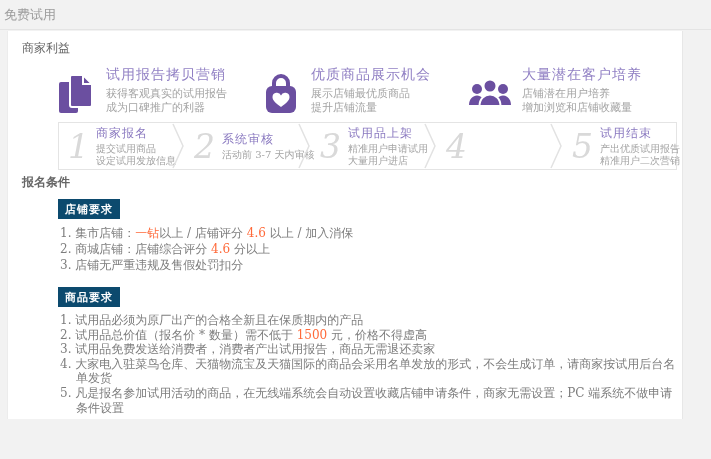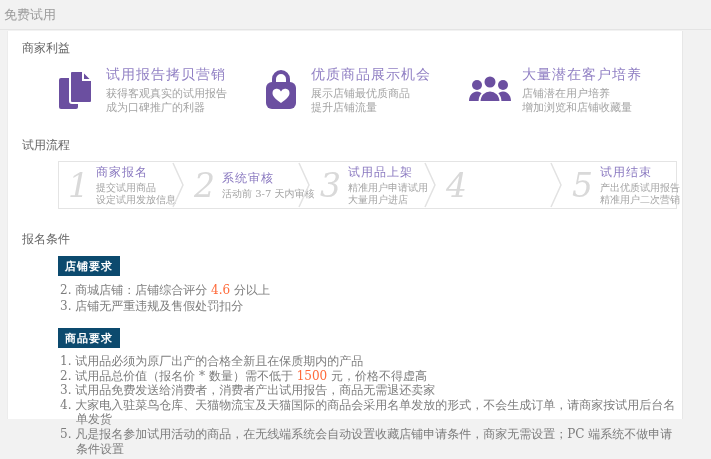--- a/index.html
+++ b/index.html
@@ -16,25 +16,25 @@
     color:#9c9c9c; font-size:13px;
   }
   .card {
     position:absolute; left:7px; top:31px; width:676px; height:388px;
     background:#ffffff;
     border-left:1px solid #ececec; border-right:1px solid #e7e7e7;
   }
   .section-heading { margin-left:14px; font-size:12px; color:#666; }
   .h1 { margin-top:9px; }
   .h2 { margin-top:22px; }
-  .h3 { margin-top:22px; }
+  .h3 { margin-top:4px;font-weight:bold; }
 
   
   .benefits { display:flex; margin:8px 0 0 50px; }
-  .benefit { display:flex; align-items:center; width:205px; }
+  .benefit { display:flex; align-items:flex-end; width:205px; }
   .benefit:last-child { width:auto; }
   .bicon { flex:none; margin-right:10px; width:38px; height:42px; }
   .btitle { font-size:14px; color:#9180c4; letter-spacing:1px; margin:1px 0 3px; }
   .bsub { font-size:11px; color:#a3a3a3; line-height:14px; }
 
   
   .process-box {
     margin:7px 0 0 50px; width:619px; height:48px;
     border:1px solid #e4e4e4; background:#fff;
     display:flex; align-items:center;
@@ -114,21 +114,20 @@
         </svg>
       </span>
       <div class="btext">
         <div class="btitle">大量潜在客户培养</div>
         <div class="bsub">店铺潜在用户培养</div>
         <div class="bsub">增加浏览和店铺收藏量</div>
       </div>
     </div>
   </div>
 
-  <div class="section-heading h2">试用流程</div>
 
   <div class="process-box">
     <div class="step">
       <span class="stepnum">1</span>
       <div>
         <div class="sttitle">商家报名</div>
         <div class="stsub">提交试用商品</div>
         <div class="stsub">设定试用发放信息</div>
       </div>
     </div>
@@ -177,20 +176,21 @@
     </div>
   </div>
 
   <div class="section-heading h3">报名条件</div>
 
   <div class="badge-row">
     <span class="badge">店铺要求</span>
   </div>
 
   <div class="rules shop-rules">
+    <div class="rule"><span>1. 集市店铺：</span><span class="hl">一钻</span><span>以上 / 店铺评分 </span><span class="hl">4.6</span><span> 以上 / 加入消保</span></div>
     <div class="rule"><span>2. 商城店铺：店铺综合评分 </span><span class="hl">4.6</span><span> 分以上</span></div>
     <div class="rule">3. 店铺无严重违规及售假处罚扣分</div>
   </div>
 
   <div class="badge-row" style="margin-top:13px">
     <span class="badge">商品要求</span>
   </div>
 
   <div class="rules product-rules">
     <div class="rule">1. 试用品必须为原厂出产的合格全新且在保质期内的产品</div>

